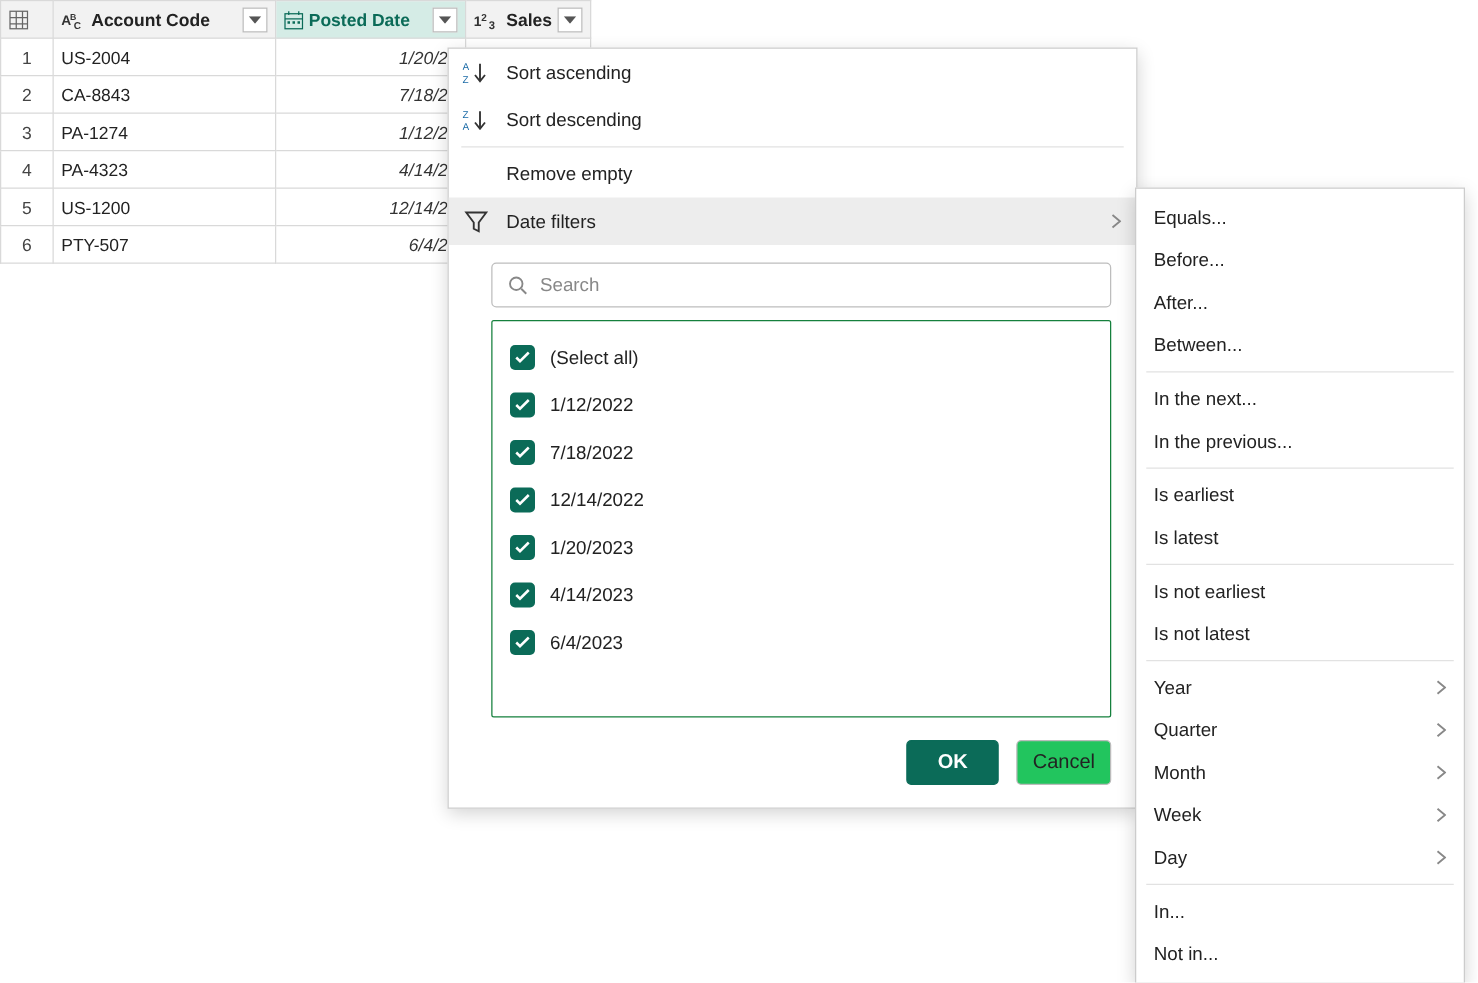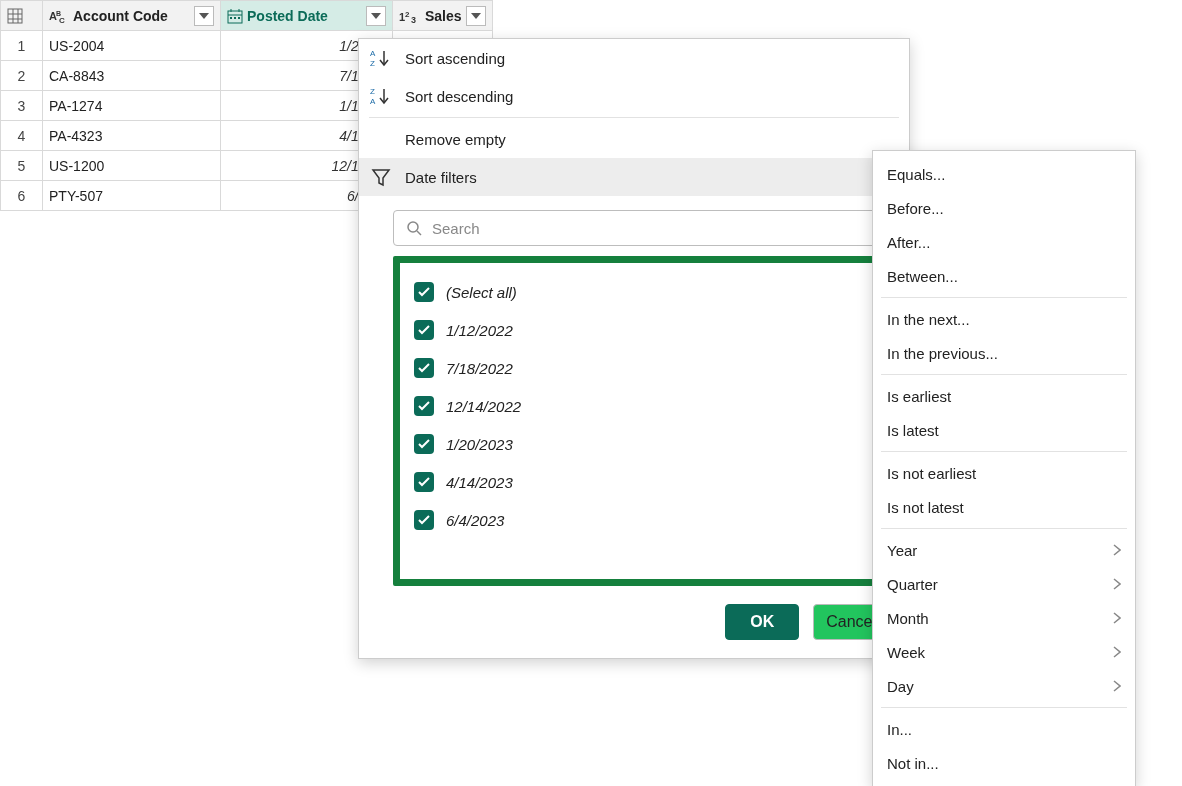--- a/index.html
+++ b/index.html
@@ -35,21 +35,21 @@
     background: #f2f2f2;
     text-align: center;
   }
   .rownum {
     width: 42px;
     background: #f2f2f2;
     text-align: center;
     color: #444;
   }
   .col-account { width: 178px; }
-  .col-posted  { width: 172px; }
+  .col-posted  { width: 152px; }
   .col-sales   { width: 100px; }
 
   .col-header {
     display: flex;
     align-items: center;
     gap: 4px;
     height: 100%;
   }
   .col-header .type-icon {
     flex: 0 0 auto;
@@ -137,25 +137,24 @@
     border: none;
     outline: none;
     flex: 1;
     font-size: 15px;
     color: #333;
   }
   .search-box input::placeholder { color: #888; }
 
   .values-box {
     margin: 0 20px 0 34px;
-    border: 7px solid #15803d;
+    border: 1px solid #15803d;
     border-radius: 2px;
     padding: 10px 14px 40px 14px;
     min-height: 300px;
-    font-style: italic;
   }
   .chk-row {
     display: flex;
     align-items: center;
     gap: 12px;
     height: 38px;
     font-size: 15px;
   }
   .chk {
     width: 20px;
@@ -193,21 +192,21 @@
   .btn-secondary {
     background: #22c55e;
     color: #222;
     border: 1px solid #bbb;
   }
 
   
   .submenu {
     position: absolute;
     top: 150px;
-    left: 872px;
+    left: 908px;
     width: 264px;
     background: #fff;
     border: 1px solid #ccc;
     box-shadow: 0 4px 14px rgba(0,0,0,0.18);
     padding: 6px 0;
   }
   .sub-item {
     display: flex;
     align-items: center;
     height: 34px;

